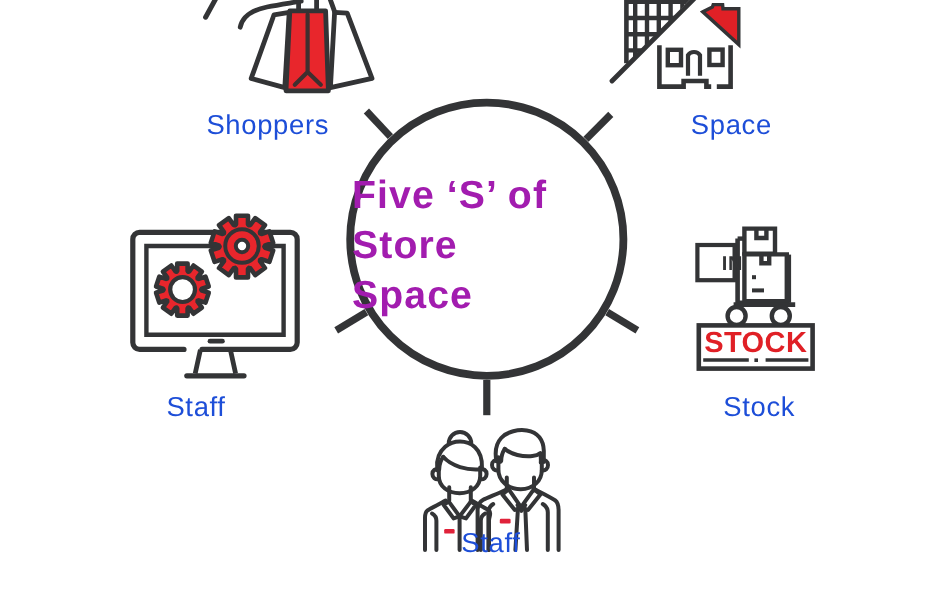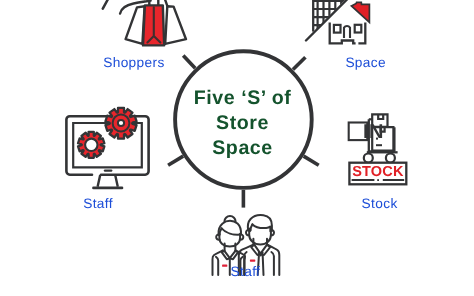--- a/index.html
+++ b/index.html
@@ -1,21 +1,21 @@
 <!DOCTYPE html>
 <html><head>
 <meta charset="utf-8">
 <style>
   html,body{margin:0;padding:0;background:#ffffff;}
   body{width:474px;height:296px;overflow:hidden;font-family:"Liberation Sans",sans-serif;-webkit-font-smoothing:antialiased;text-rendering:geometricPrecision;}
   #stage{position:relative;width:474px;height:296px;background:#fff;}
   svg.layer{position:absolute;left:0;top:0;width:474px;height:296px;}
   .lbl{position:absolute;transform:translateZ(0);font-family:"Liberation Sans",sans-serif;font-size:13.7px;line-height:14px;color:#1d4ed8;white-space:nowrap;letter-spacing:0.35px;}
-  .ctr{position:absolute;transform:translateZ(0);text-align:center;font-family:"Liberation Sans",sans-serif;font-size:19.6px;font-weight:bold;line-height:25px;color:#14532d;letter-spacing:0.55px;}
-  .intxt{position:absolute;transform:translateZ(0);left:348.7px;top:124.7px;width:35px;text-align:right;font-family:"Liberation Sans",sans-serif;font-weight:bold;font-size:20px;line-height:15px;color:#333436;letter-spacing:0.3px;}
+  .ctr{position:absolute;transform:translateZ(0);text-align:left;font-family:"Liberation Sans",sans-serif;font-size:19.6px;font-weight:bold;line-height:25px;color:#a21caf;letter-spacing:0.55px;}
+  .intxt{position:absolute;transform:translateZ(0);left:348.7px;top:124.7px;width:35px;text-align:center;font-family:"Liberation Sans",sans-serif;font-weight:bold;font-size:10px;line-height:15px;color:#333436;letter-spacing:0.3px;}
   .stocktxt{position:absolute;transform:translateZ(0);left:349.4px;top:163.6px;width:57px;text-align:center;font-family:"Liberation Sans",sans-serif;font-weight:bold;font-size:14.5px;color:#E02026;letter-spacing:0.2px;}
 </style>
 </head>
 <body>
 
 <div id="stage">
 
   <svg class="layer" viewBox="0 0 474 296">
     <defs>
       <clipPath id="roofClip">

